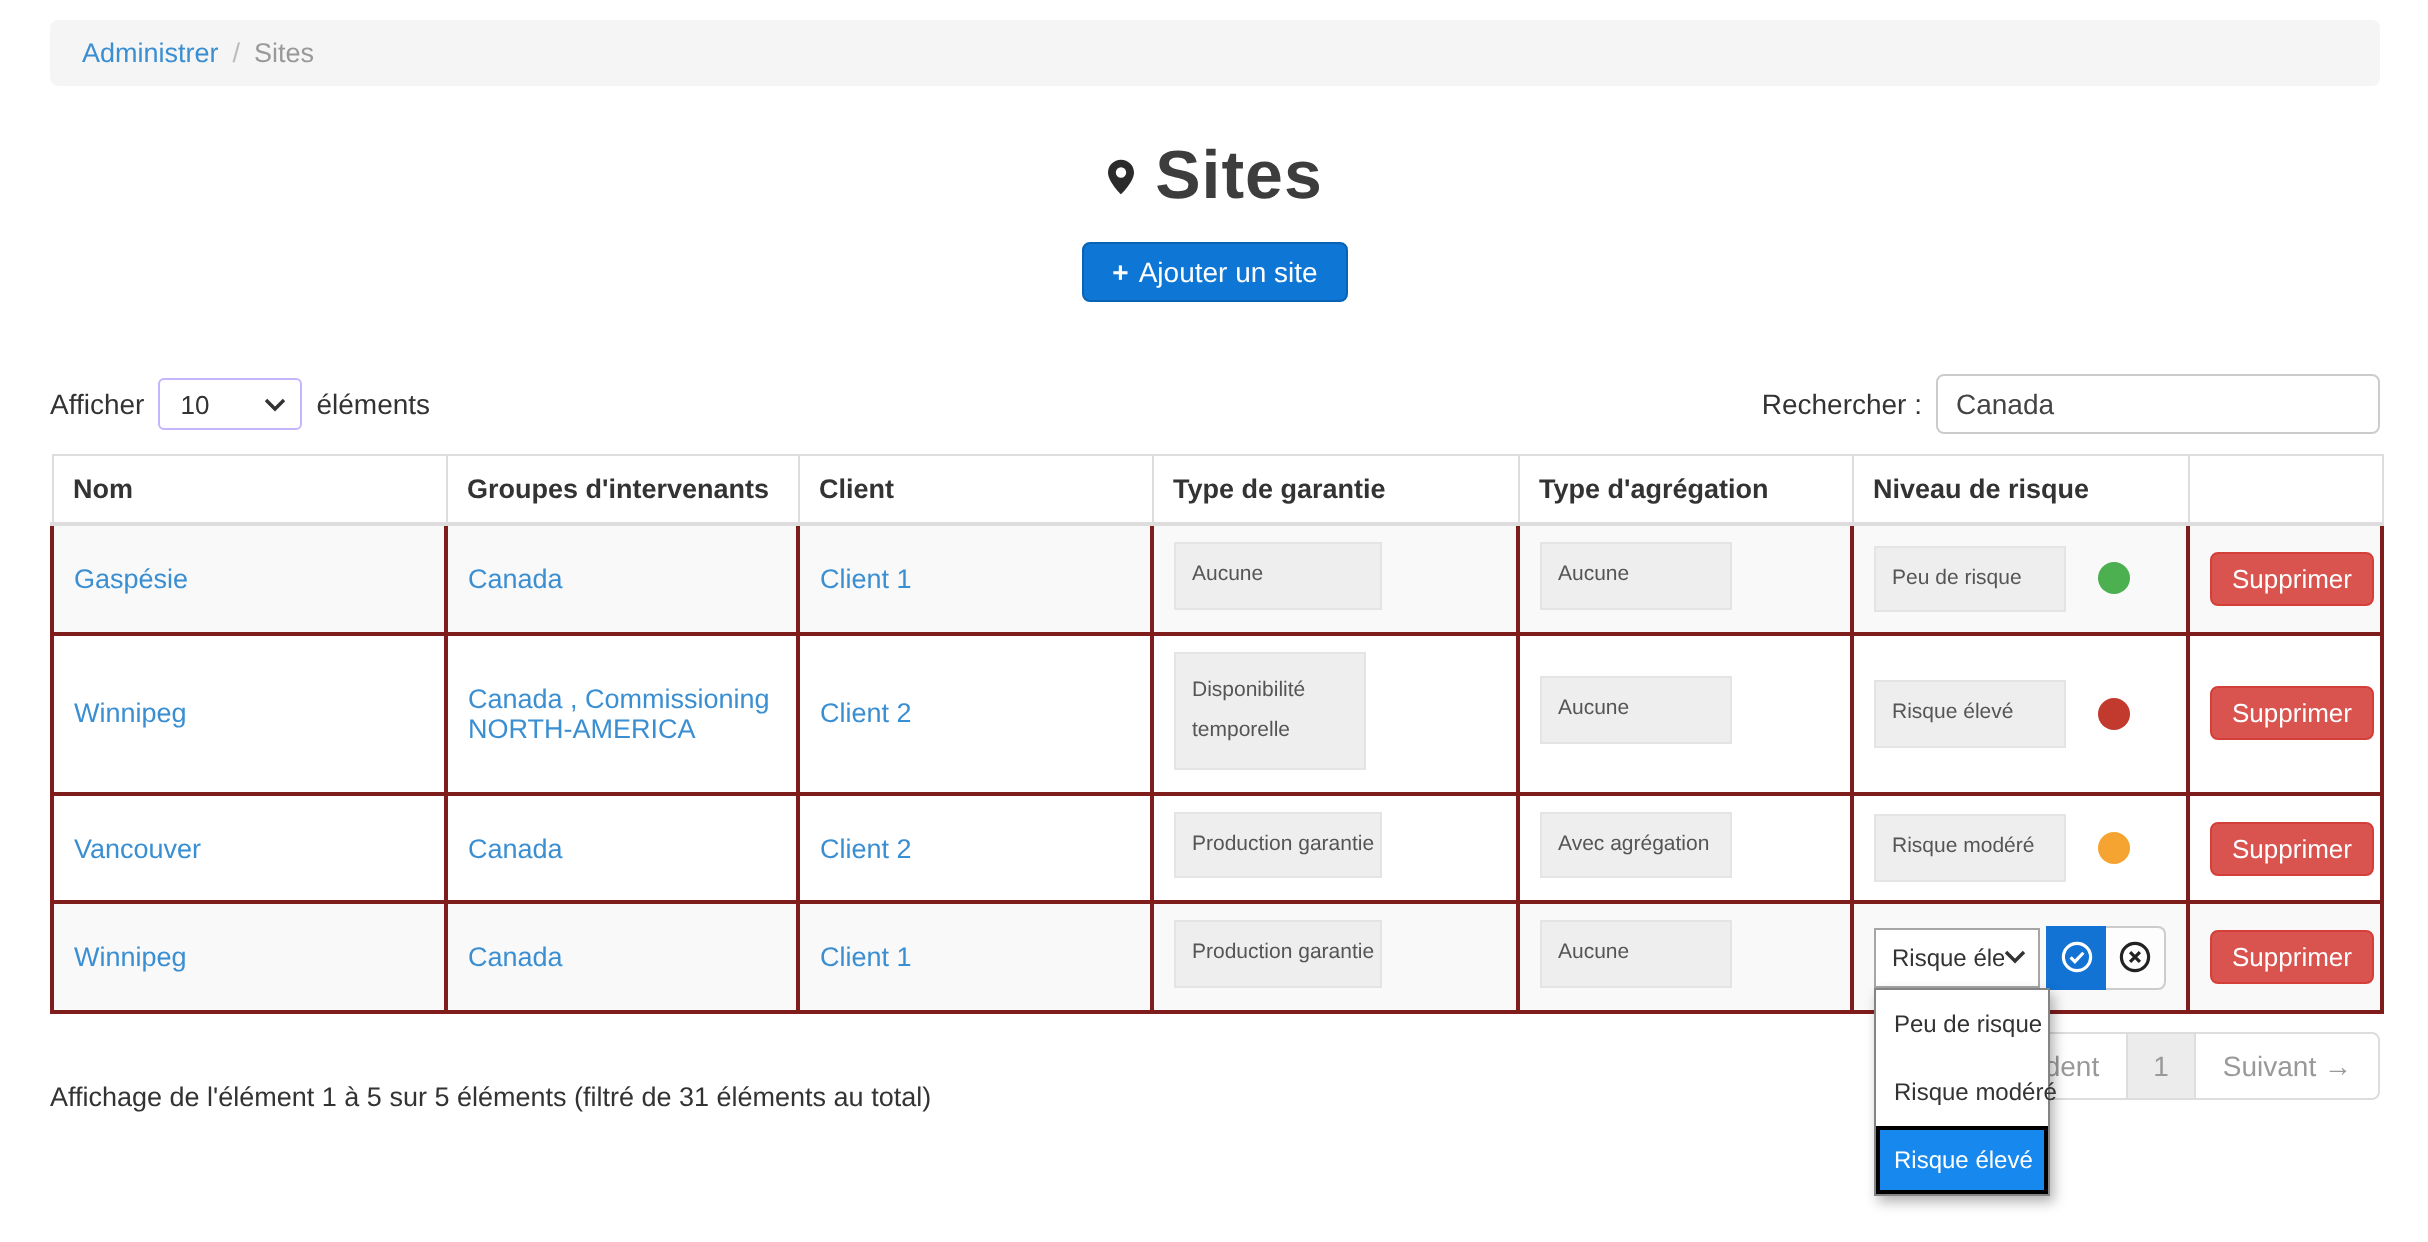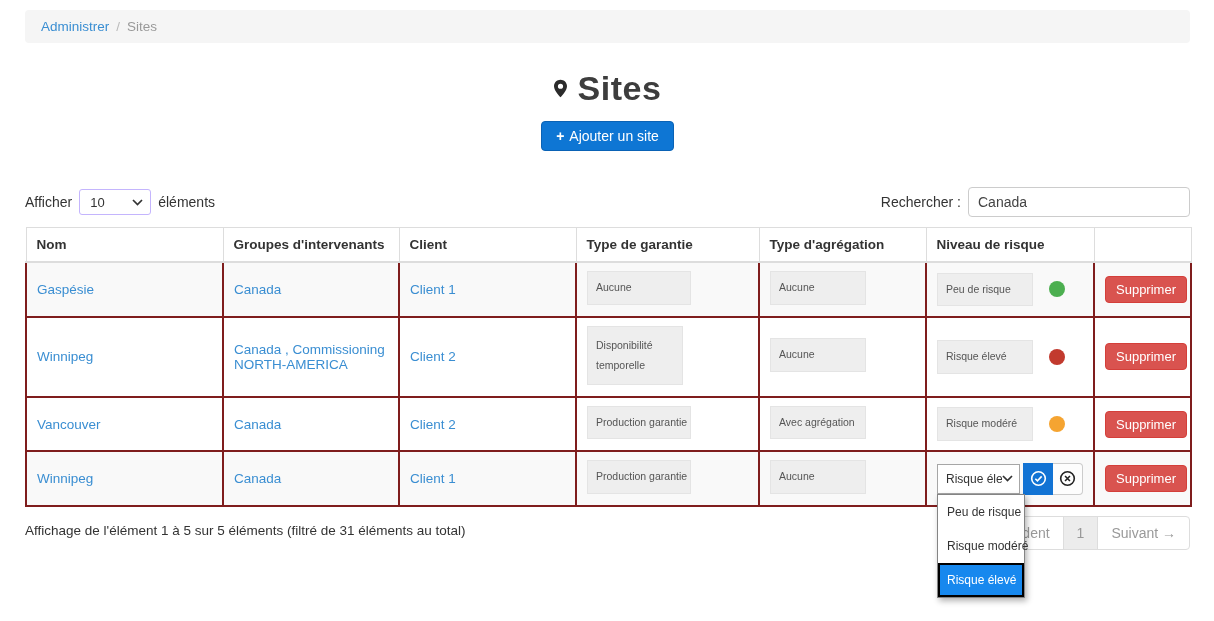--- a/index.html
+++ b/index.html
@@ -110,21 +110,21 @@
     z-index: 30;
   }
   .dropdown-item { padding: 10px 9px; font-size: 12px; color: #333; cursor: pointer; white-space: nowrap; }
   .dropdown-item.active {
     background: #1788ee; color: #fff;
     border: 2px solid #000; padding: 8px 7px;
   }
 
   
   .table-footer { display: flex; justify-content: space-between; align-items: flex-start; margin-top: 9px; width: 1165px; }
-  .info { font-size: 13.5px; color: #333; margin-top: 7px; }
+  .info { font-size: 13.5px; color: #333; margin-top: 25px; }
   .pagination {
     display: inline-flex; border: 1px solid #ddd; border-radius: 4px;
     font-size: 14px; color: #999; overflow: hidden; background: #fff;
   }
   .pagination .seg { padding: 8px 13px; cursor: pointer; }
   .pagination .page-current { background: #ececec; border-left: 1px solid #ddd; border-right: 1px solid #ddd; color: #999; }
 </style>
 </head>
 <body>
 

